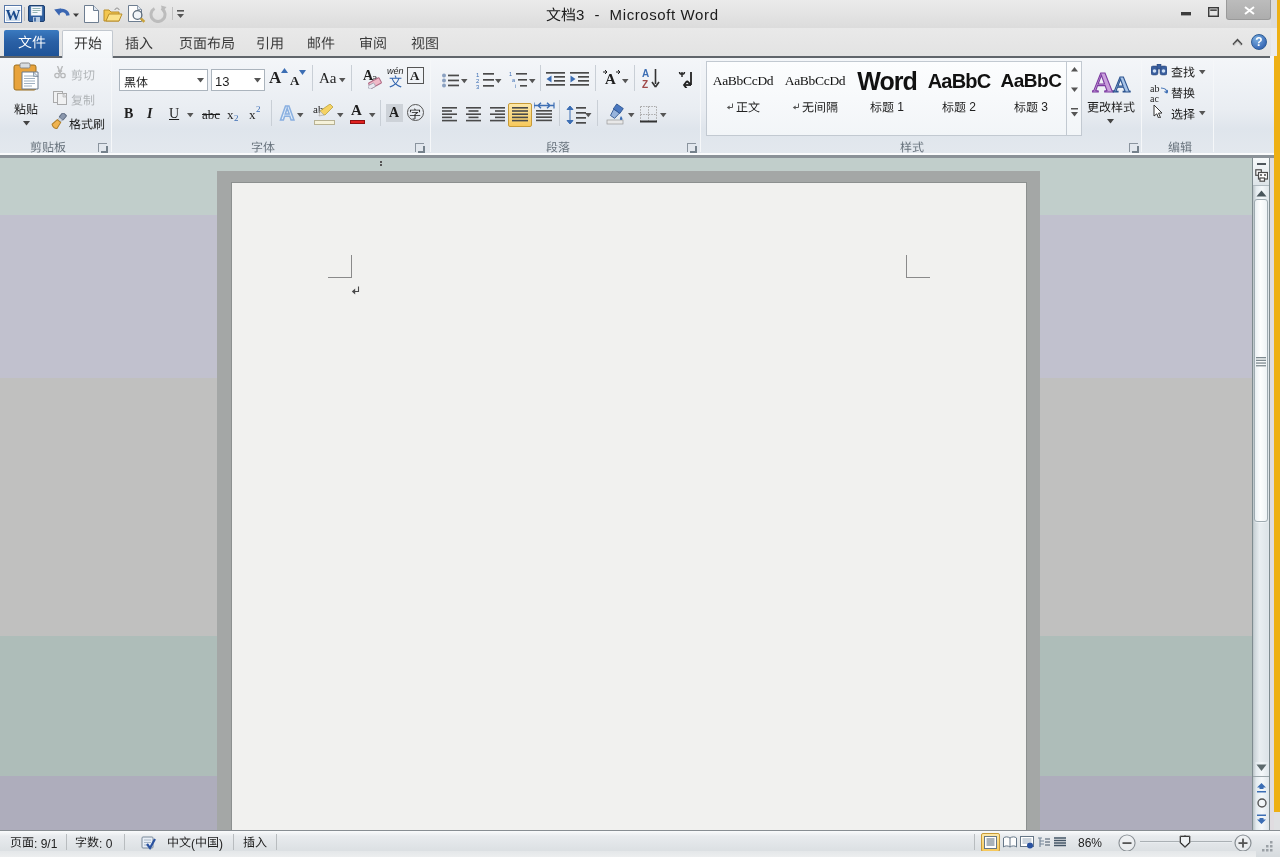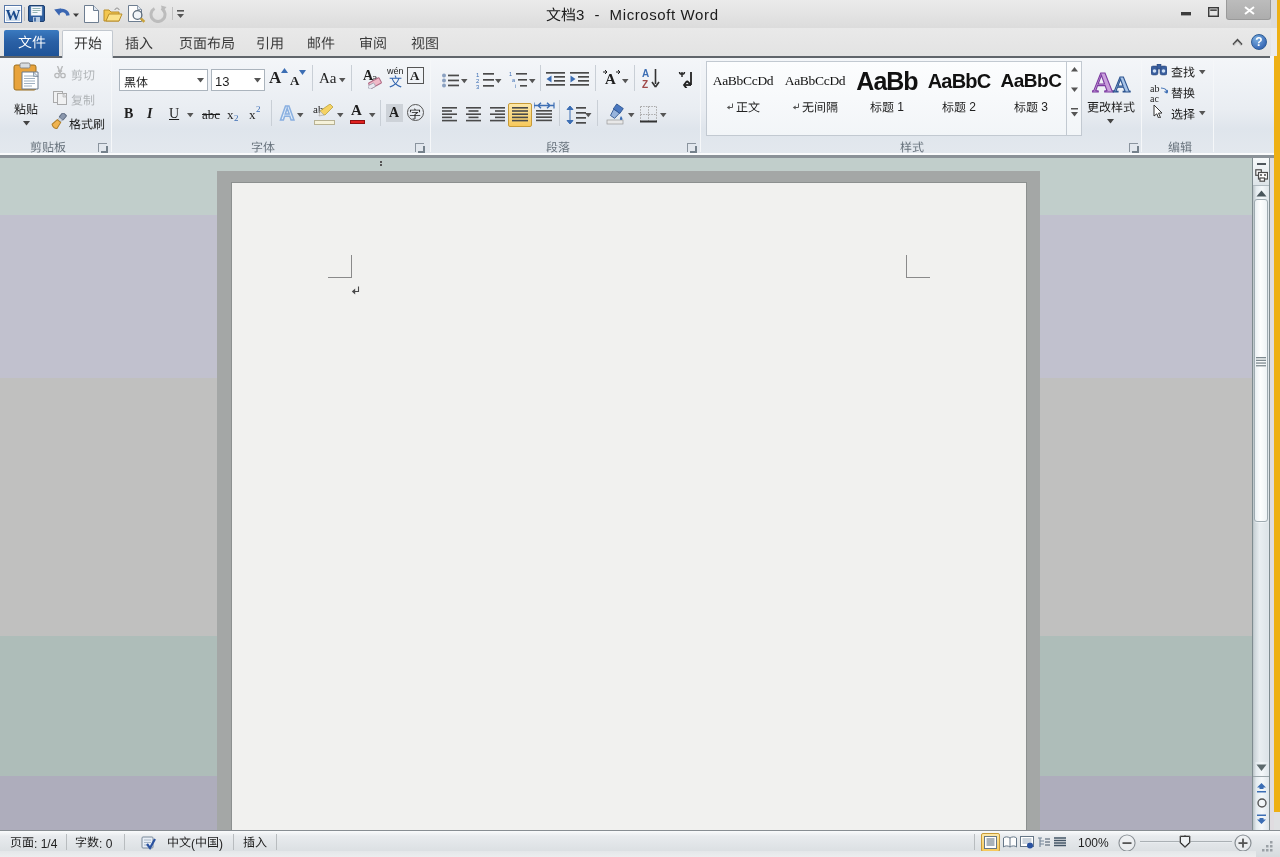--- a/index.html
+++ b/index.html
@@ -261,21 +261,21 @@
 <svg class="ab" style="left:339px;top:78px" width="7" height="5">
     <path d="M0 0 h6.5 l-3.2 4.2 z" fill="#555"></path>
   </svg>
 <div class="sep" style="left:351px;top:65px;height:26px"></div>
 <div class="ab" style="left:363px;top:68px;font-size:14px;color:#1e1e1e;white-space:nowrap;font-family:&quot;Liberation Serif&quot;,serif;font-weight:bold">A</div>
 <div class="ab" style="left:372px;top:71px;font-size:12px;color:#1e1e1e;white-space:nowrap;font-family:&quot;Liberation Serif&quot;,serif;">a</div>
 <svg class="ab" style="left:368px;top:77px" width="16" height="12">
     <rect x="1" y="3" width="12" height="6" rx="1" transform="rotate(-28 7 6)" fill="#f0b9c8" stroke="#b06a84"></rect>
     <rect x="0" y="7.5" width="7" height="4" rx="1" transform="rotate(-28 3 9)" fill="#e8e8f0" stroke="#9a9aa8" stroke-width=".7"></rect>
   </svg>
-<div class="ab" style="left:387px;top:66px;font-size:9px;color:#1e1e1e;white-space:nowrap;">wén</div>
+<div class="ab" style="left:387px;top:66px;font-size:9px;color:#1e1e1e;white-space:nowrap;font-style:italic">wén</div>
 <div class="ab" style="left:389px;top:74px"><svg class="zh" width="13.0" height="13" fill="#2e62ae">
       <use href="#z0" transform="translate(0 11.44) scale(0.013 -0.013)"></use>
     </svg></div>
 <div class="ab" style="left:407px;top:67px;width:17px;height:17px;border:1px solid #555"></div>
 <div class="ab" style="left:410px;top:68px;font-size:13px;color:#1e1e1e;white-space:nowrap;font-family:&quot;Liberation Serif&quot;,serif;font-weight:bold">A</div>
 <div class="ab" style="left:124px;top:106px;font-size:14px;color:#1e1e1e;white-space:nowrap;font-family:&quot;Liberation Serif&quot;,serif;font-weight:bold">B</div>
 <div class="ab" style="left:147px;top:106px;font-size:14px;color:#1e1e1e;white-space:nowrap;font-family:&quot;Liberation Serif&quot;,serif;font-style:italic;font-weight:bold">I</div>
 <div class="ab" style="left:169px;top:106px;font-size:14px;color:#1e1e1e;white-space:nowrap;font-family:&quot;Liberation Serif&quot;,serif;text-decoration:underline">U</div>
 <svg class="ab" style="left:187px;top:113px" width="7" height="5">
     <path d="M0 0 h6.5 l-3.2 4.2 z" fill="#555"></path>
@@ -504,21 +504,21 @@
       <path d="M6.5 0.5 v4 H2.5" stroke="#555" stroke-width="1" fill="none"></path>
       <path d="M3.6 2.4 L0.8 4.5 L3.6 6.6 z" fill="#555"></path>
     </svg>
     <svg class="zh" width="36.0" height="12" fill="#222">
       <use href="#z34" transform="translate(0 10.56) scale(0.012 -0.012)"></use>
       <use href="#z35" transform="translate(12.0 10.56) scale(0.012 -0.012)"></use>
       <use href="#z36" transform="translate(24.0 10.56) scale(0.012 -0.012)"></use>
     </svg>
   </div>
 <div class="ab" style="left:858px;top:66px;width:58px;height:30px;display:flex;align-items:center;justify-content:center">
-    <span style="font-size:25px;font-weight:700;font-family:&quot;Liberation Sans&quot;;letter-spacing:-1px;color:#111;white-space:nowrap">AaBb</span>
+    <span style="font-size:25px;font-weight:700;font-family:&quot;Liberation Sans&quot;;letter-spacing:-1px;color:#111;white-space:nowrap">Word</span>
   </div>
 <div class="ab" style="left:858px;top:100px;width:58px;height:14px;display:flex;align-items:center;justify-content:center">
     <svg class="zh" width="24.0" height="12" fill="#222">
       <use href="#z37" transform="translate(0 10.56) scale(0.012 -0.012)"></use>
       <use href="#z38" transform="translate(12.0 10.56) scale(0.012 -0.012)"></use>
     </svg>
     <span style="font-size:12px;color:#222">&nbsp;1</span>
   </div>
 <div class="ab" style="left:930px;top:66px;width:58px;height:30px;display:flex;align-items:center;justify-content:center">
     <span style="font-size:20px;font-weight:700;font-family:&quot;Liberation Sans&quot;;letter-spacing:-.8px;color:#111;white-space:nowrap">AaBbC</span>
@@ -665,21 +665,21 @@
 <div class="ab" style="left:1274px;top:158px;width:6px;height:654px;background:#eeb014"></div>
 <div class="ab" style="left:1277px;top:0px;width:3px;height:56px;background:#eeb014"></div>
 <div class="ab" style="left:1274px;top:56px;width:6px;height:102px;background:#eeb014"></div>
 <div class="ab" style="left:1271px;top:0px;width:6px;height:28px;background:#dcdcdc"></div>
 <div class="ab" style="left:1271px;top:28px;width:6px;height:28px;background:#ebebeb"></div>
 <div class="ab" style="left:1274px;top:812px;width:6px;height:18px;background:#dfe0e2"></div>
 <div class="ab" id="statusbar"></div>
 <div class="ab" style="left:10px;top:836px;font-size:12px;color:#222;white-space:nowrap"><svg class="zh" width="24.0" height="12" fill="#222">
       <use href="#z7" transform="translate(0 10.56) scale(0.012 -0.012)"></use>
       <use href="#z8" transform="translate(12.0 10.56) scale(0.012 -0.012)"></use>
-    </svg><span>: 1/4</span></div>
+    </svg><span>: 9/1</span></div>
 <div class="ab svert" style="left:66px;top:834px"></div>
 <div class="ab" style="left:75px;top:836px;font-size:12px;color:#222;white-space:nowrap"><svg class="zh" width="24.0" height="12" fill="#222">
       <use href="#z30" transform="translate(0 10.56) scale(0.012 -0.012)"></use>
       <use href="#z50" transform="translate(12.0 10.56) scale(0.012 -0.012)"></use>
     </svg><span>: 0</span></div>
 <div class="ab svert" style="left:124px;top:834px"></div>
 <svg class="ab" style="left:141px;top:835px" width="17" height="15">
     <rect x="1" y="2" width="11" height="11" rx="1" fill="#e8eef6" stroke="#7a8a9a"></rect>
     <path d="M3 5 h7 M3 7.5 h7 M3 10 h5" stroke="#9ab" stroke-width=".8"></path>
     <path d="M6 9 l3 4 5 -9" stroke="#2a52a0" stroke-width="2.2" fill="none"></path>
@@ -712,21 +712,21 @@
     <path d="M2.5 3 h9 M2.5 5 h9 M2.5 7 h6" stroke="#9ab" stroke-width="1"></path>
     <circle cx="10" cy="9.5" r="3" fill="#2a52a0"></circle>
   </svg>
 <svg class="ab" style="left:1037px;top:836px" width="14" height="13">
     <path d="M1 2 h4 M3 2 v9 M3 5 h4 M3 8 h4" stroke="#789" stroke-width="1.2" fill="none"></path>
     <path d="M8 3 h5 M8 6 h5 M8 9 h5" stroke="#456" stroke-width="1.2"></path>
   </svg>
 <svg class="ab" style="left:1053px;top:836px" width="14" height="13">
     <path d="M1 2 h12 M1 4.5 h12 M1 7 h12 M1 9.5 h12" stroke="#456" stroke-width="1.3"></path>
   </svg>
-<div class="ab" style="left:1078px;top:836px;font-size:12px;color:#222;white-space:nowrap;">100%</div>
+<div class="ab" style="left:1078px;top:836px;font-size:12px;color:#222;white-space:nowrap;">86%</div>
 <svg class="ab" style="left:1118px;top:834px" width="18" height="18">
     <circle cx="9" cy="9" r="8" fill="linear-gradient(#fff,#ddd)" fill-opacity="0" stroke="#8a9095" stroke-width="1.2"></circle>
     <circle cx="9" cy="9" r="7.4" fill="#f2f4f5" opacity=".6"></circle>
     <rect x="4.5" y="8.2" width="9" height="1.8" fill="#555"></rect>
   </svg>
 <div class="ab" style="left:1140px;top:841px;width:92px;height:2px;background:#aab0b4;border-bottom:1px solid #e8ecef"></div>
 <div class="ab" style="left:1184px;top:835px;width:1.5px;height:6px;background:#888"></div>
 <svg class="ab" style="left:1179px;top:835px" width="12" height="13">
     <path d="M1 1 H11 V8 L6 12.5 L1 8 Z" fill="linear-gradient(#fefefe,#d8dce0)" fill-opacity="1" stroke="#777" stroke-width="1"></path>
     <path d="M2 2 H10 V7.6 L6 11.2 L2 7.6 Z" fill="#eef1f3"></path>

